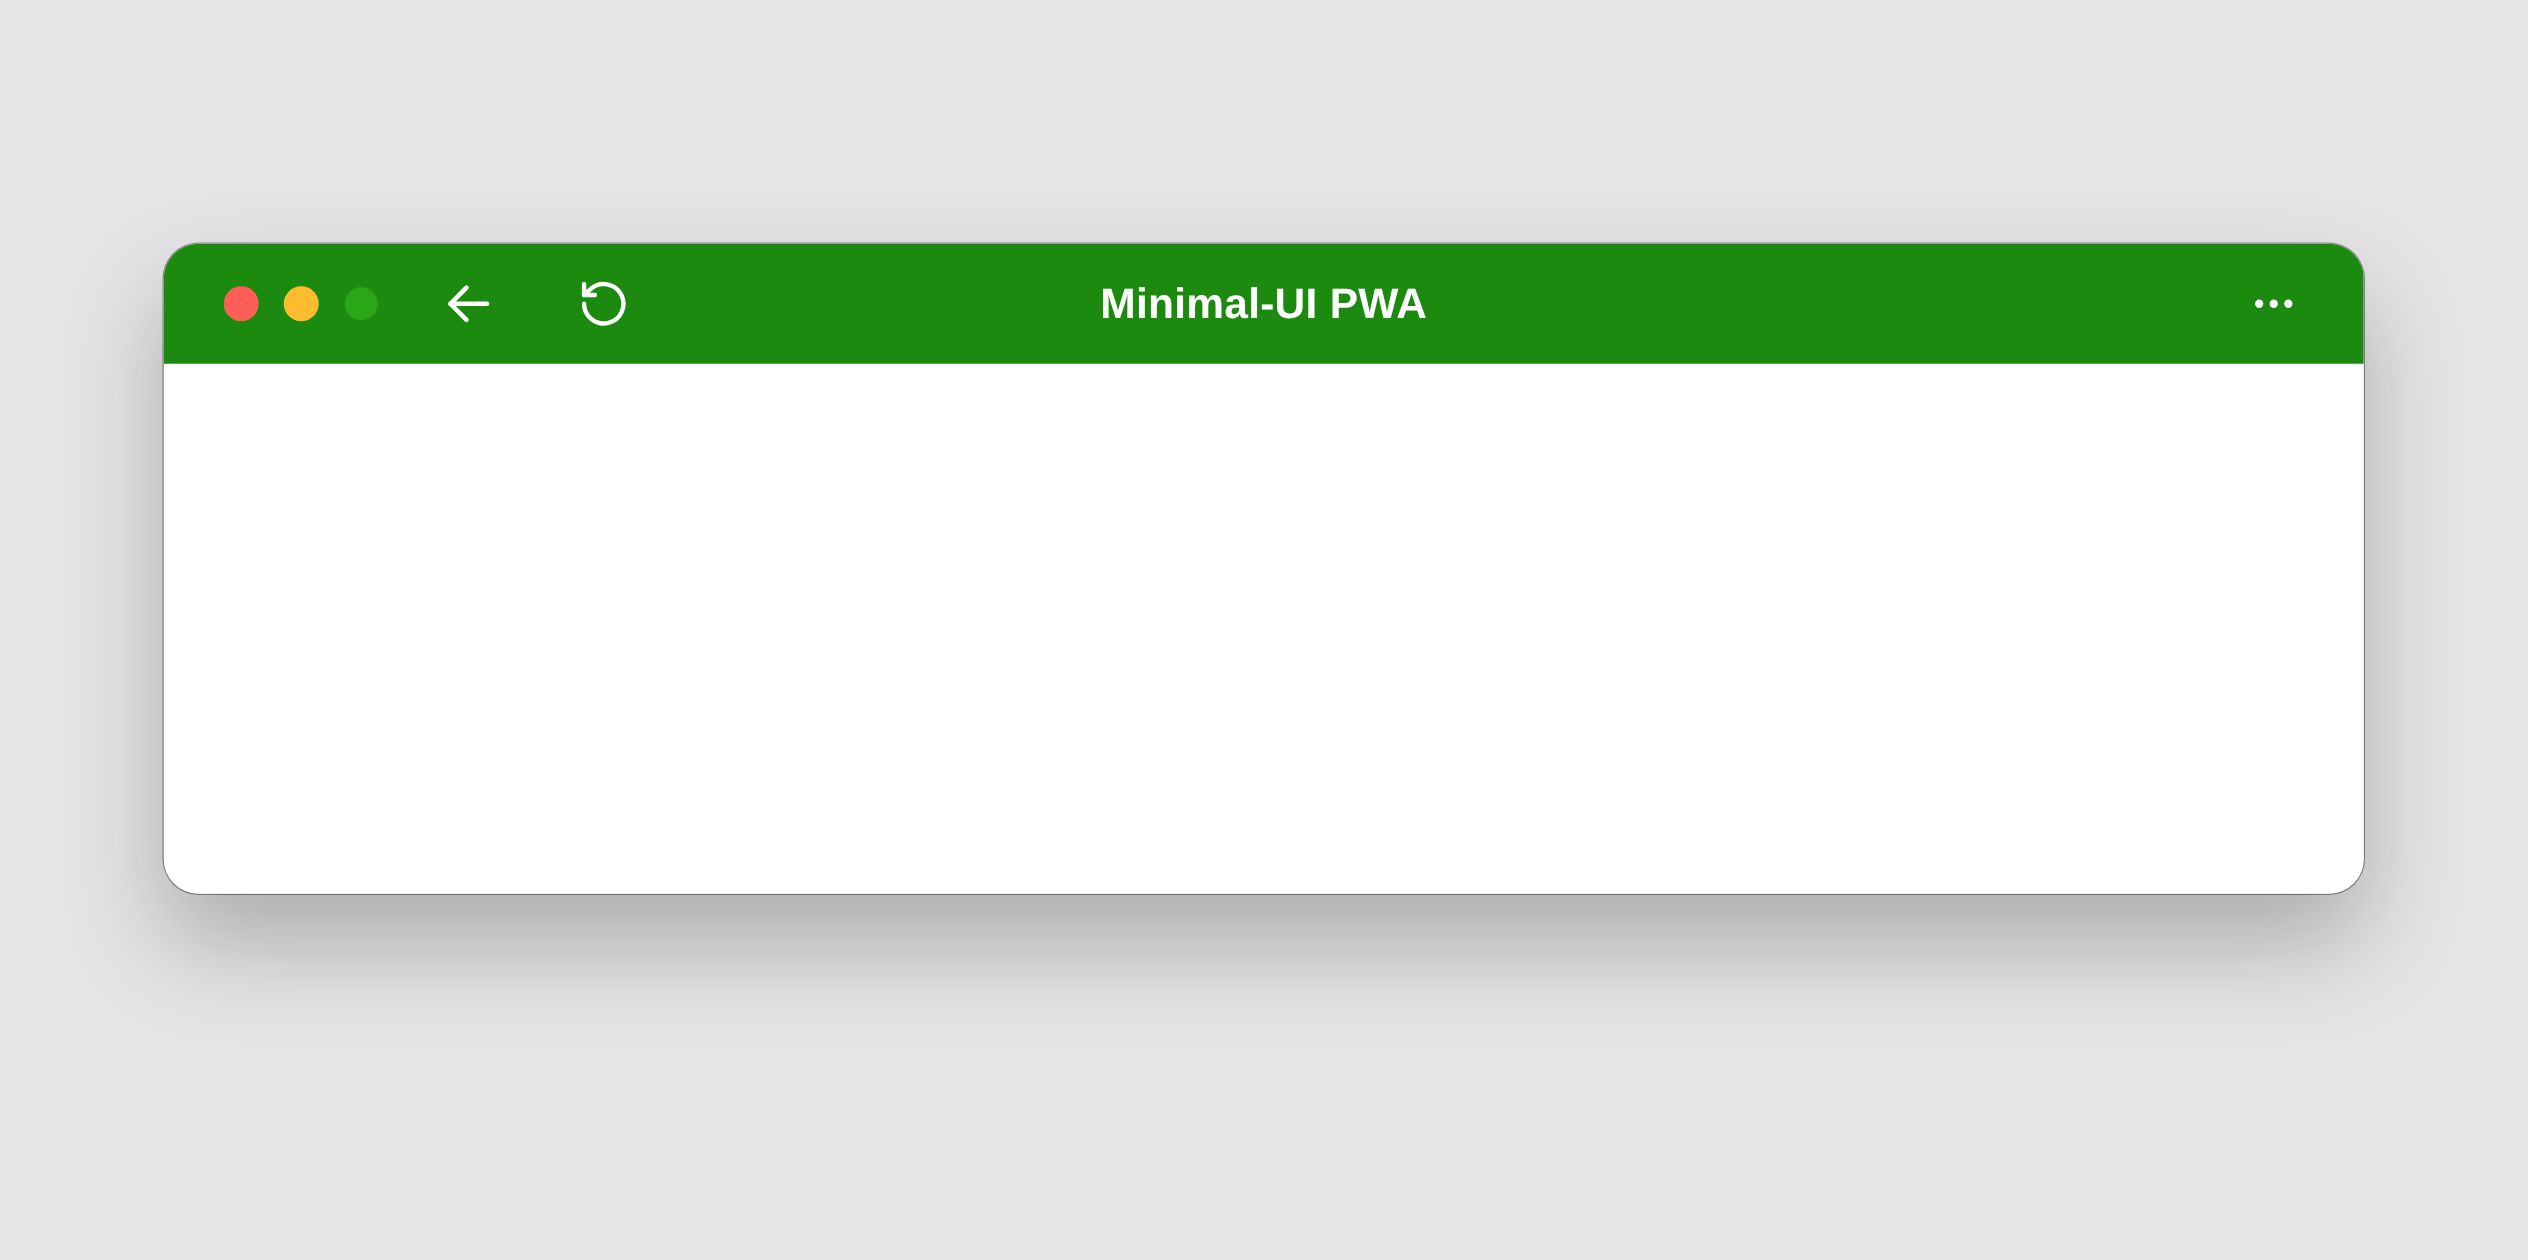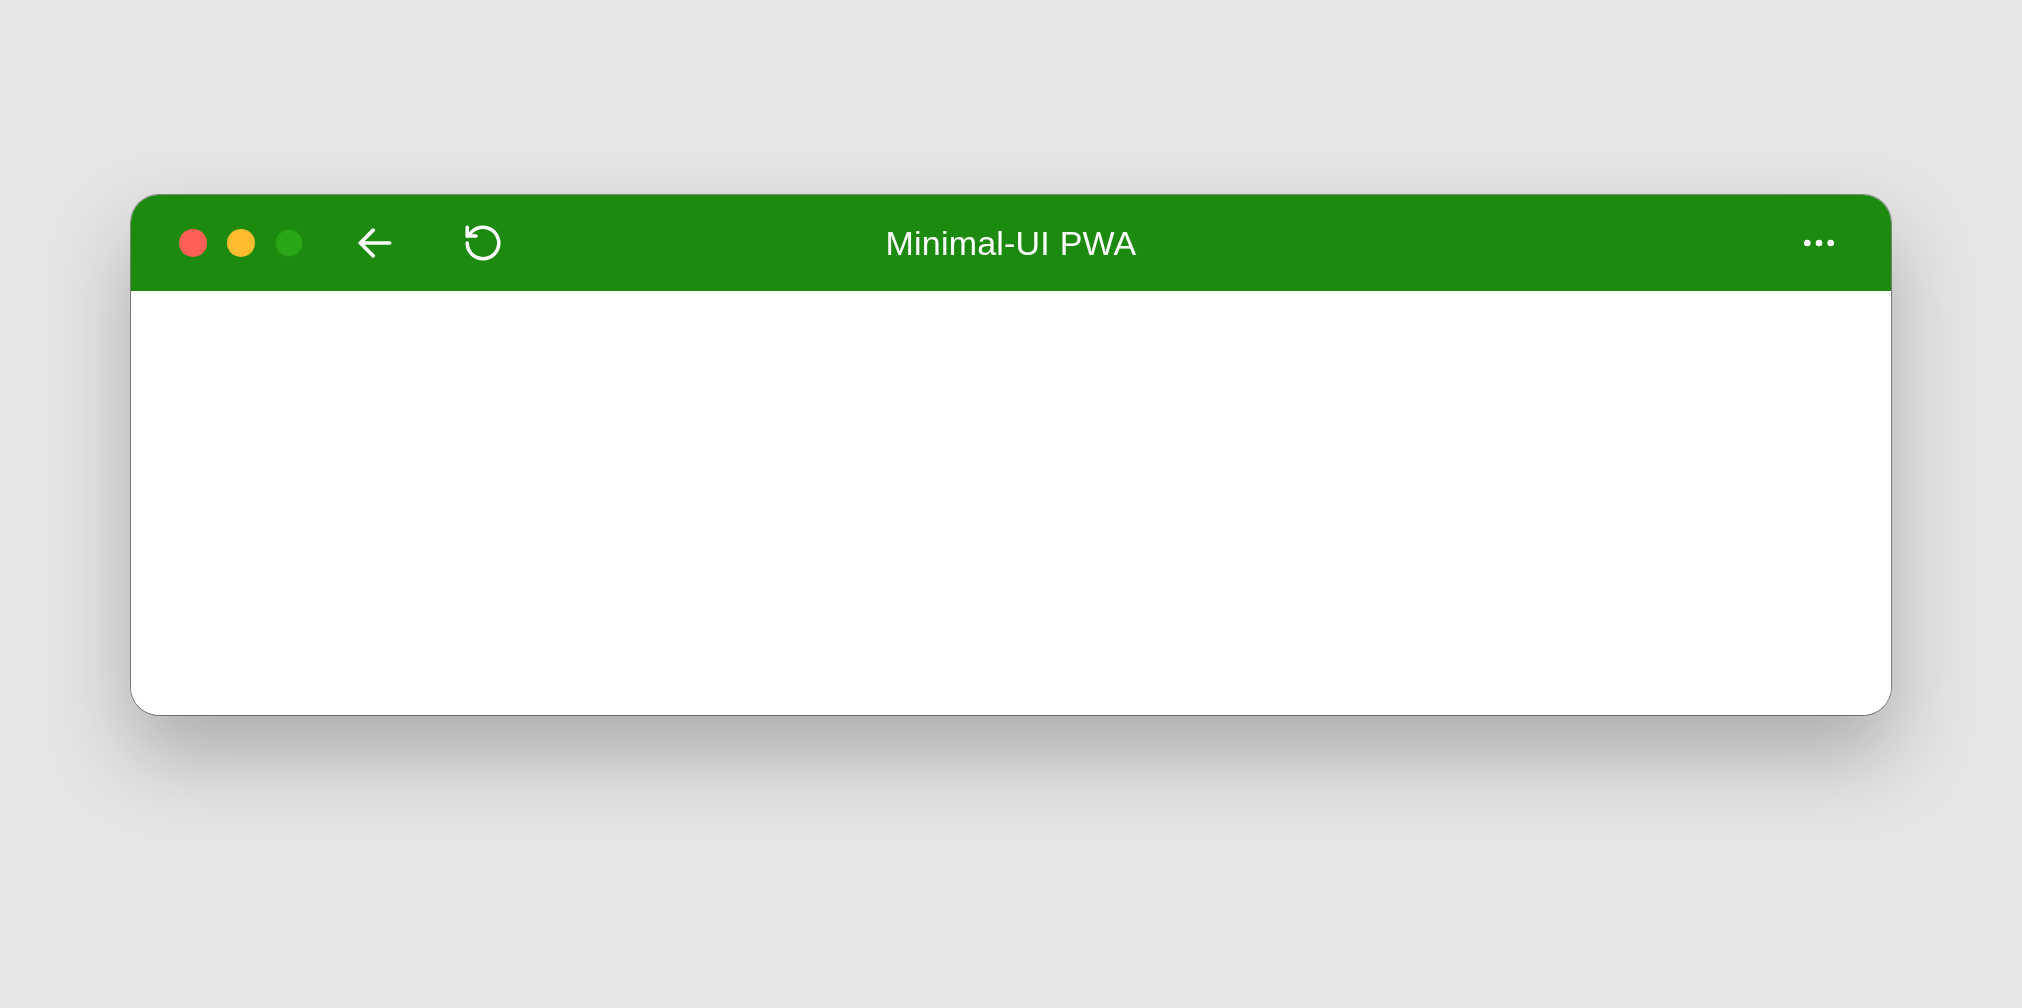--- a/index.html
+++ b/index.html
@@ -64,21 +64,21 @@
     }
 
     .reload-btn { margin-left: 60px; }
 
     .title {
       position: absolute;
       left: 50%;
       transform: translateX(-50%);
       color: #ffffff;
       font-size: 34px;
-      font-weight: 400;
+      font-weight: 700;
       letter-spacing: 0.2px;
     }
 
     .more-btn {
       margin-left: auto;
       width: 48px;
       height: 48px;
       display: flex;
       align-items: center;
       justify-content: center;

